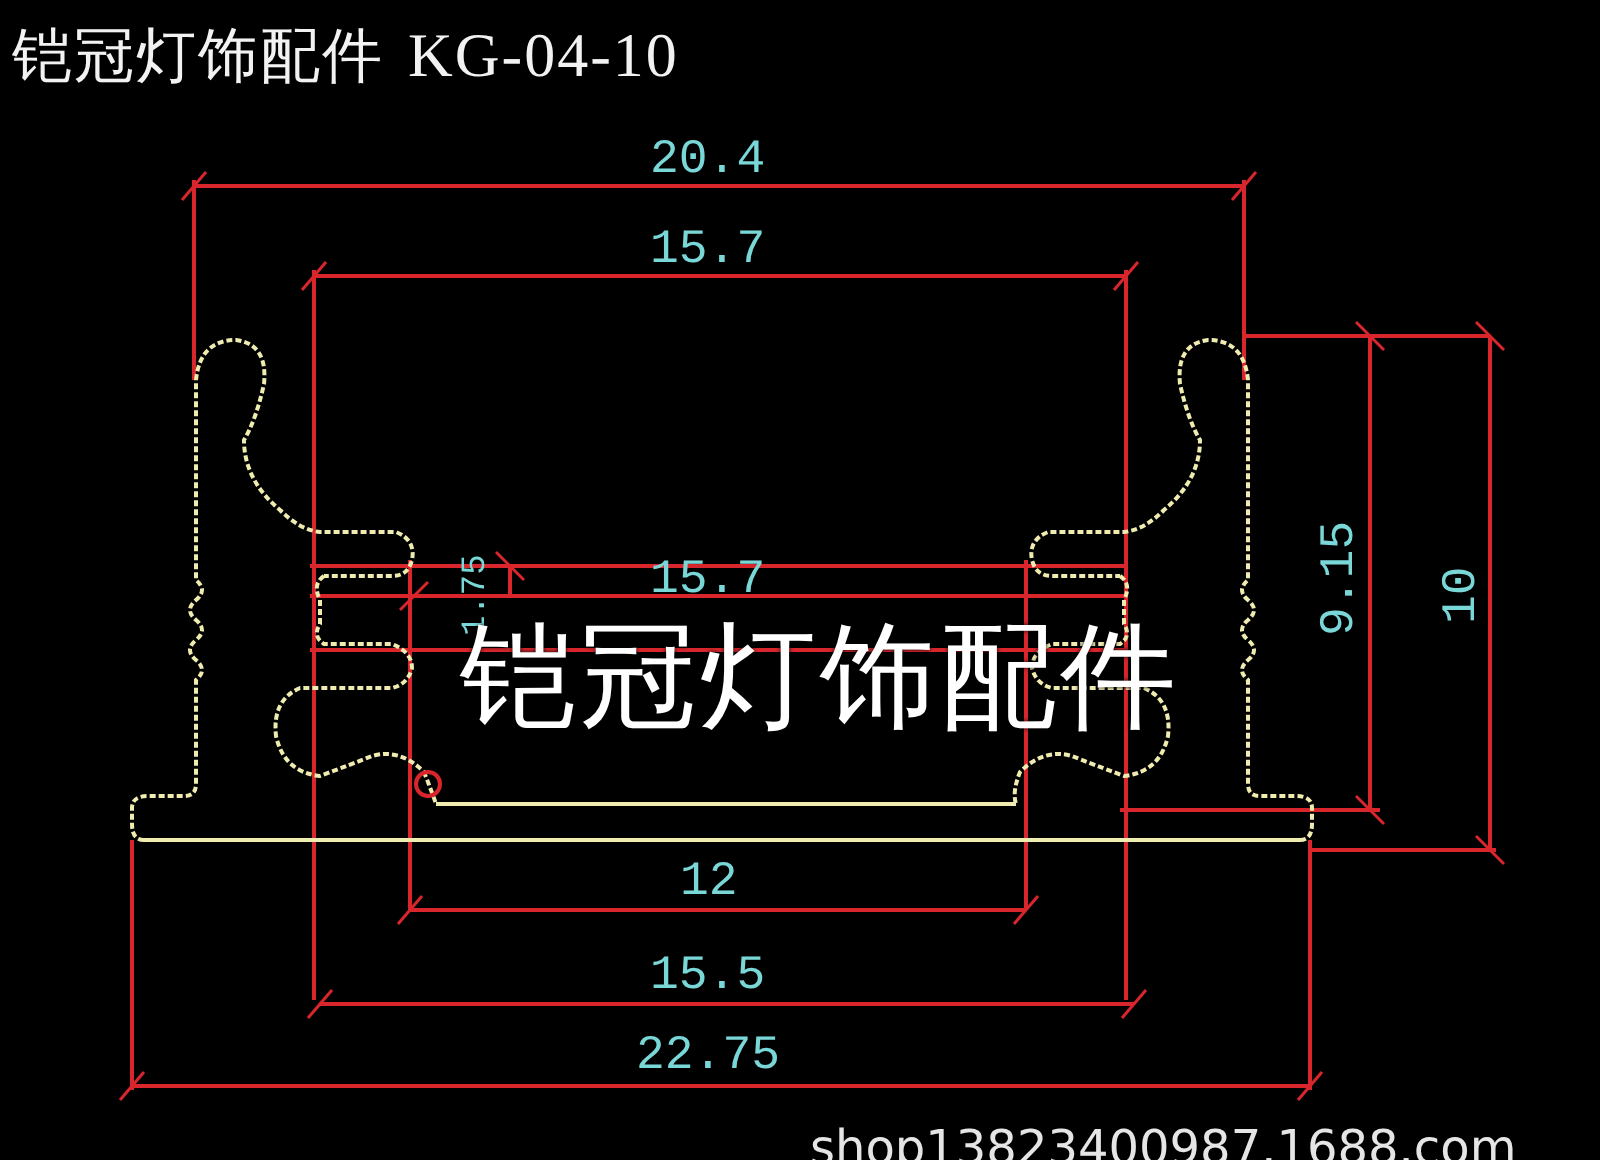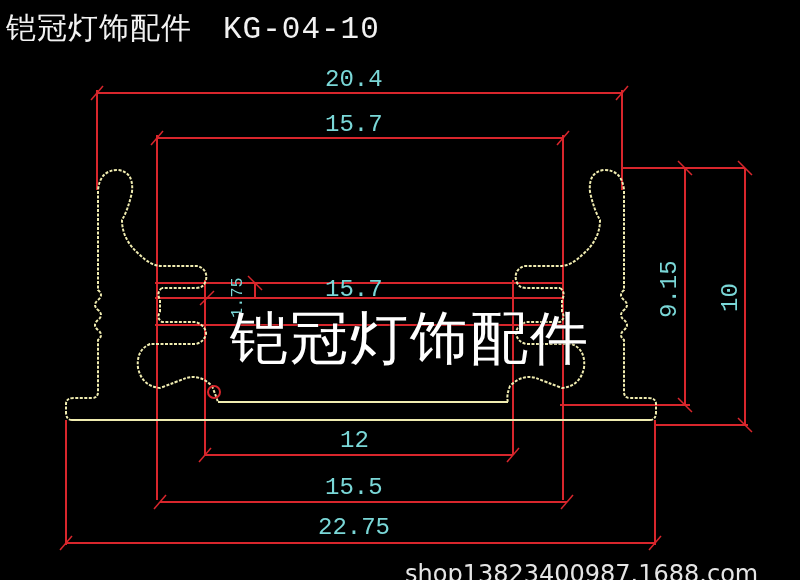--- a/index.html
+++ b/index.html
@@ -2,21 +2,21 @@
 <html><head>
 <meta charset="utf-8">
 <style>
   html, body { margin: 0; padding: 0; background: #000; }
   body { width: 800px; height: 580px; overflow: hidden; position: relative; font-family: "DejaVu Sans", sans-serif; }
   .title {
     position: absolute; left: 6px; top: 8px;
     color: #f2f2f2; font-size: 30px; letter-spacing: 1px;
     font-family: "DejaVu Serif", serif; white-space: nowrap;
   }
-  .title .code { font-family: Liberation Mono, monospace; margin-left: 31px; font-size: 31px; }
+  .title .code { font-family: Liberation Serif, serif; margin-left: 12px; font-size: 31px; }
   svg { position: absolute; left: 0; top: 0; }
   .dimtext { fill: #7ad7d7; font-family: "Liberation Mono", monospace; font-size: 24px; }
   .dimline { stroke: #d8262c; stroke-width: 2; fill: none; }
   .tick { stroke: #d8262c; stroke-width: 1.5; }
   .profile { stroke: #f0ecb0; stroke-width: 2; fill: none; stroke-dasharray: 3 1.5; }
   .profile-solid { stroke: #f0ecb0; stroke-width: 2; fill: none; }
   .watermark-cn {
     position: absolute; left: 230px; top: 300px; color: #fff;
     font-size: 58px; letter-spacing: 2px; font-family: "DejaVu Serif", serif;
     text-shadow: 0 0 2px #000;

